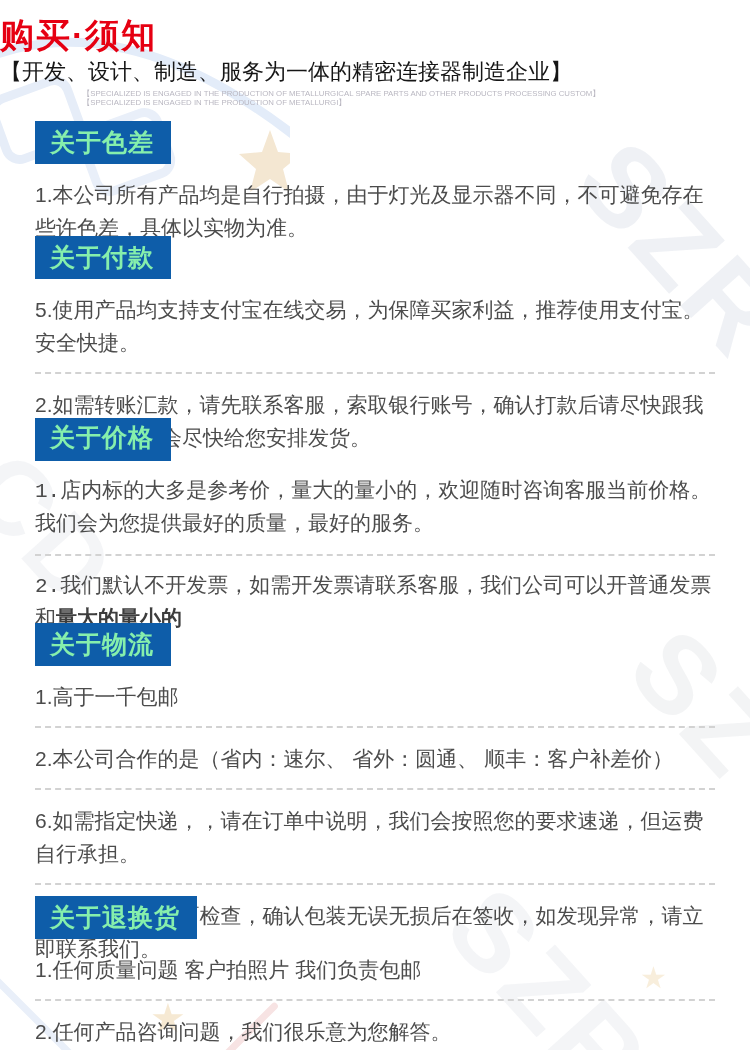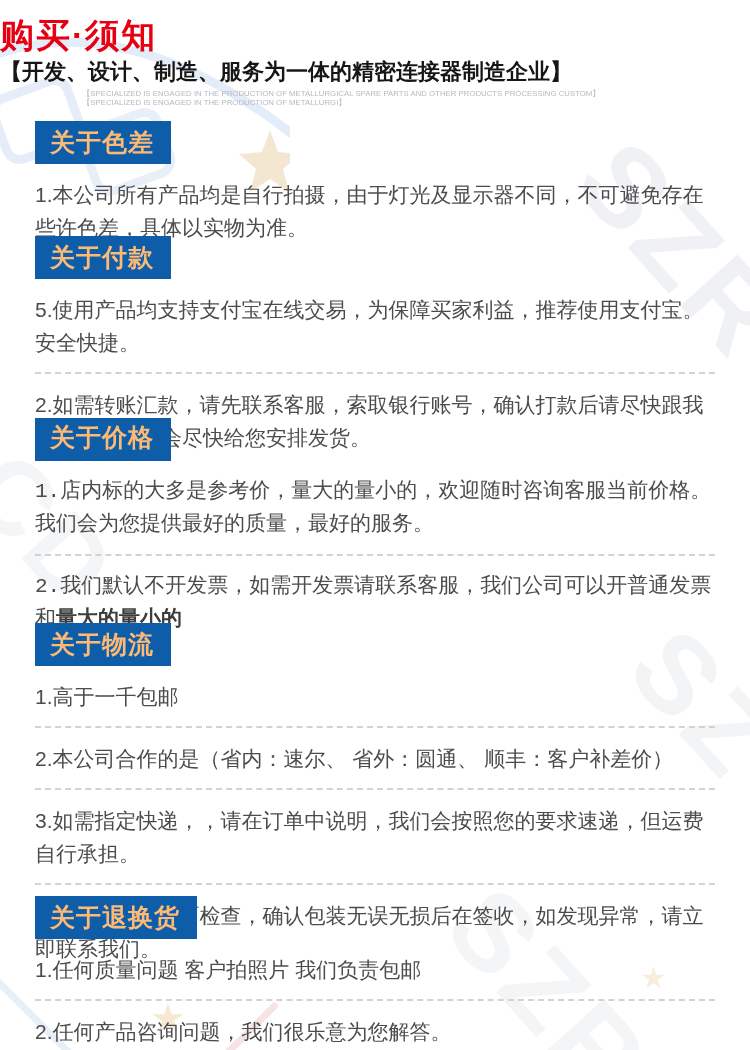--- a/index.html
+++ b/index.html
@@ -11,32 +11,32 @@
   }
   
   .wm{position:absolute;pointer-events:none;user-select:none;z-index:0;}
   .wm-letters{font-weight:700;letter-spacing:6px;white-space:nowrap;}
   .wm-star{font-size:40px;color:rgba(243,226,196,0.75);}
   .wm-line{height:7px;border-radius:4px;}
   
   .page{position:relative;z-index:1;width:750px;height:1050px;}
   .hd{text-align:left;padding-top:16px;}
   .hd-title{font-size:34px;line-height:38px;font-weight:700;color:#e60012;letter-spacing:2px;}
-  .hd-sub{margin-top:4px;font-size:22px;line-height:28px;font-weight:700;color:#161616;}
+  .hd-sub{margin-top:4px;font-size:22px;line-height:28px;font-weight:400;color:#161616;}
   .hd-en{margin-top:3px;font-size:10px;line-height:10px;color:#b9b7c1;transform:scale(0.78);transform-origin:center top;}
   .hd-en div{line-height:11px;}
   
   .sec{position:absolute;left:0;right:0;padding:0 35px;}
   .sec-1{top:121px;}
   .sec-2{top:236px;}
   .sec-3{top:418px;font-family:Liberation Mono, monospace;}
   .sec-4{top:623px;}
   .sec-5{top:896px;}
   .badge{
-    display:inline-block;background:#0e5da9;color:#fdba74;
+    display:inline-block;background:#0e5da9;color:#86efac;
     font-size:25px;font-weight:700;line-height:1;
     padding:9px 17px 9px 15px;letter-spacing:1px;
   }
   .para{margin:14px 0 0 0;font-size:21px;line-height:33px;color:#4c4c4c;}
   .para b{color:#3d3d3d;}
   .sep{border:none;border-top:2px dashed #d2d2d2;margin:13px 0 0 0;height:0;}
   .faded-note{
     margin-top:12px;width:132px;height:7px;opacity:.55;
     background:repeating-linear-gradient(90deg,#e4e4e8 0 6px,transparent 6px 11px);
   }
@@ -91,21 +91,21 @@
     <p class="para"><span>2.我们默认不开发票，如需开发票请联系客服，我们公司可以开普通发票和</span><b>量大的量小的</b></p>
     <div class="faded-note"></div>
   </div>
 
   <div class="sec sec-4">
     <span class="badge">关于物流</span>
     <p class="para">1.高于一千包邮</p>
     <hr class="sep">
     <p class="para">2.本公司合作的是（省内：速尔、 省外：圆通、 顺丰：客户补差价）</p>
     <hr class="sep">
-    <p class="para">3.如需指定快递，，请在订单中说明，我们会按照您的要求速递，但运费自行承担。</p>
+    <p class="para">6.如需指定快递，，请在订单中说明，我们会按照您的要求速递，但运费自行承担。</p>
     <hr class="sep">
     <p class="para">4.收到货后请当面检查，确认包装无误无损后在签收，如发现异常，请立即联系我们。</p>
   </div>
 
   <div class="sec sec-5">
     <span class="badge">关于退换货</span>
     <p class="para">1.任何质量问题 客户拍照片  我们负责包邮</p>
     <hr class="sep">
     <p class="para">2.任何产品咨询问题，我们很乐意为您解答。</p>
   </div>

